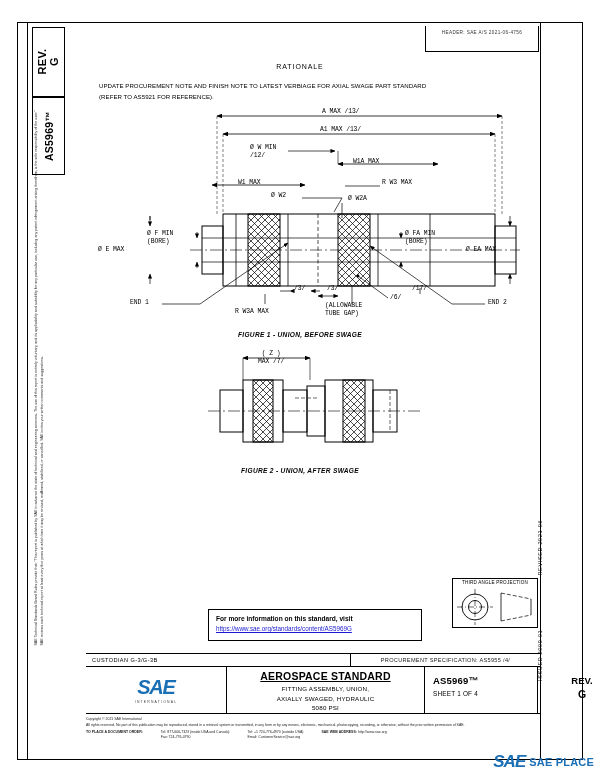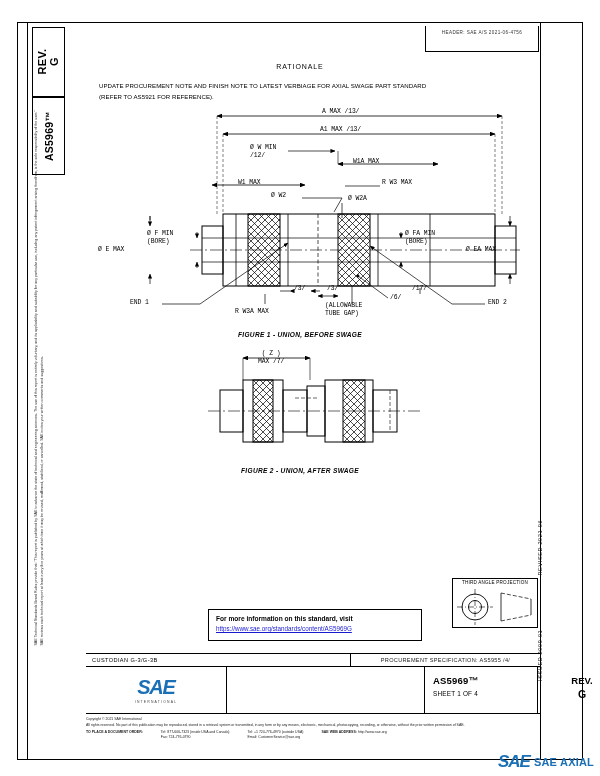--- a/index.html
+++ b/index.html
@@ -513,20 +513,28 @@
     <div class="divider"></div>
     <div class="cell-b">PROCUREMENT SPECIFICATION: AS5955 /4/</div>
   </div>
 
   <div class="tb-row2">
     <div class="tb-logo">
       <div class="sae-logo-text">SAE</div>
       <div class="sae-logo-sub">INTERNATIONAL</div>
     </div>
     <div class="tb-v1"></div>
+    <div class="tb-mid">
+      <span class="t1">AEROSPACE STANDARD</span>
+      <span class="t2">
+        <span>FITTING ASSEMBLY, UNION,</span><br>
+        <span>AXIALLY SWAGED, HYDRAULIC</span><br>
+        <span>5080 PSI</span>
+      </span>
+    </div>
     <div class="tb-v2"></div>
     <div class="tb-num">
       <span class="n1">AS5969™</span>
       <span class="n2">SHEET 1 OF 4</span>
     </div>
     <div class="tb-v3"></div>
     <div class="tb-rev">
       <span class="r1">REV.</span>
       <span class="r2">G</span>
     </div>
@@ -549,16 +557,16 @@
       </div>
       <div>
         <b>SAE WEB ADDRESS:</b>
         <span>http://www.sae.org</span>
       </div>
     </div>
   </div>
 
   <div class="watermark">
     <span class="wm-logo">SAE</span>
-    <span class="wm-txt">SAE AXIAL</span>
+    <span class="wm-txt">SAE PLACE</span>
   </div>
 
 </div>
 
 </body></html>

